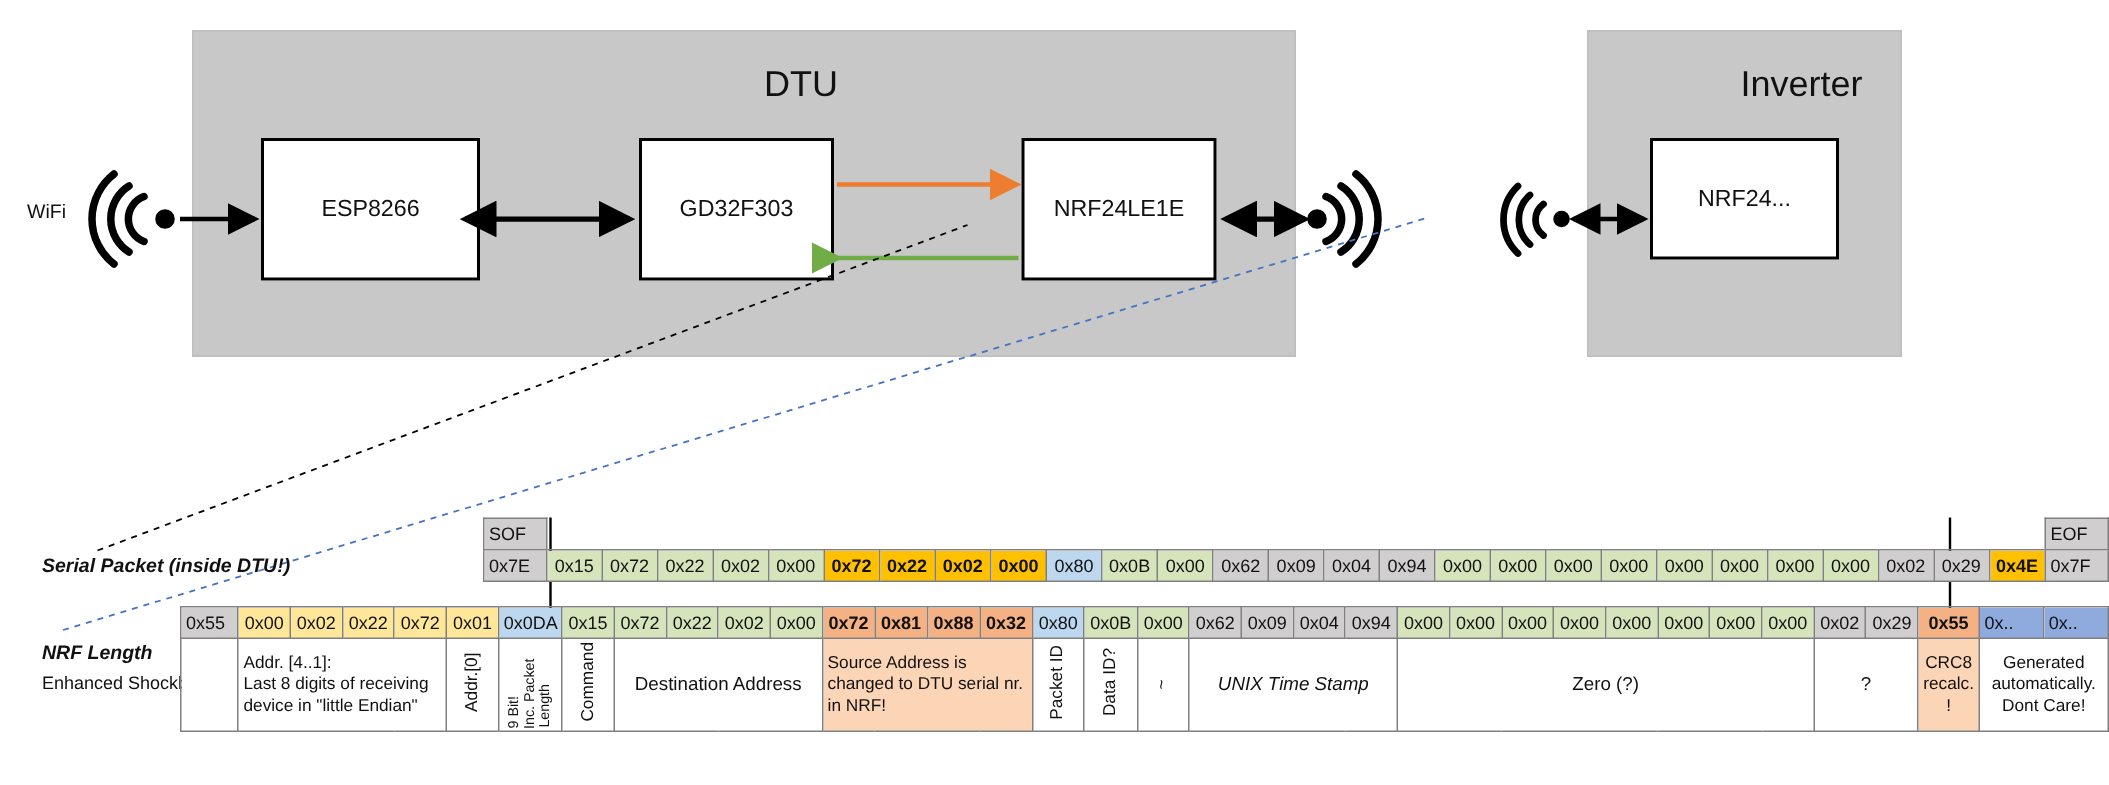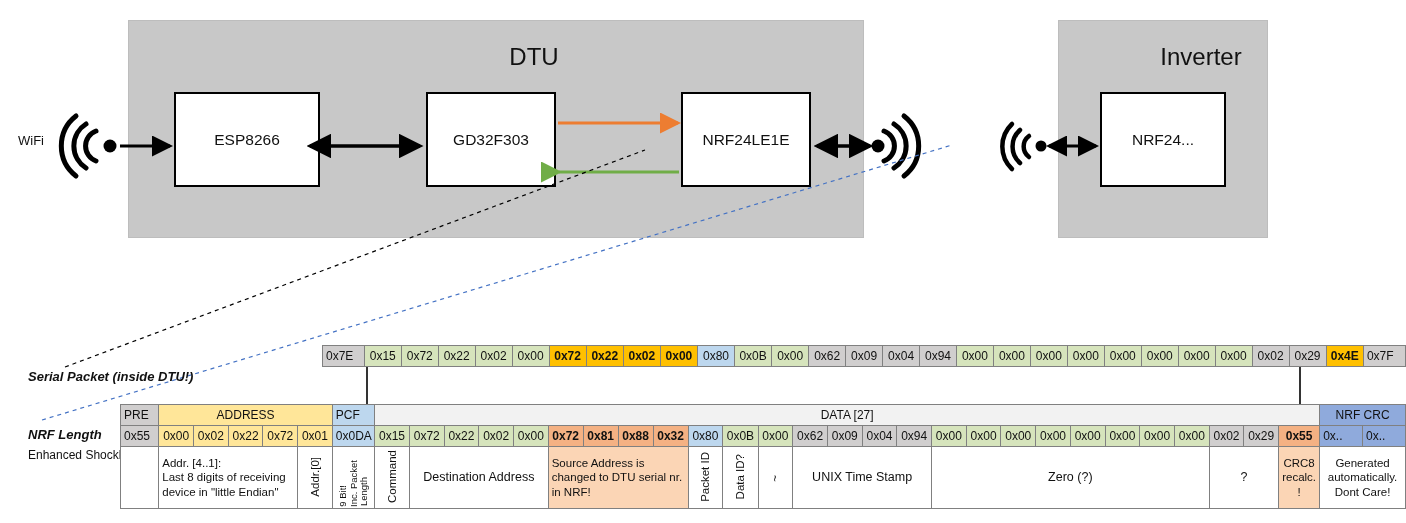--- a/index.html
+++ b/index.html
@@ -27,21 +27,21 @@
     text-align:center;font-size:24px;color:#111;padding-left:38px;
   }
   .chip{
     position:absolute;background:#ffffff;border:2.5px solid #000;
     box-sizing:border-box;display:flex;align-items:center;justify-content:center;
     font-size:15.5px;color:#111;
   }
   #chip-esp{left:174px;top:92px;width:146px;height:95px;}
   #chip-gd32{left:426px;top:92px;width:130px;height:95px;}
   #chip-nrf24le1e{left:681px;top:92px;width:130px;height:95px;}
-  #chip-nrf24{left:1100px;top:92px;width:126px;height:95px;}
+  #chip-nrf24{left:1100px;top:92px;width:126px;height:81px;}
 
   .wifi-label{position:absolute;font-size:13px;color:#111;}
 
   
   #diagram-svg{position:absolute;left:0;top:0;width:1406px;height:523px;pointer-events:none;}
 
   
   .row-label{
     position:absolute;font-style:italic;font-weight:bold;font-size:13px;
     white-space:nowrap;color:#111;
@@ -163,20 +163,27 @@
     <line x1="1300" y1="345" x2="1300" y2="425" stroke="#000" stroke-width="1.6"></line>
   </svg>
 
   <div class="row-label" style="left:28px;top:369px;">Serial Packet (inside DTU!)</div>
   <div class="row-label" style="left:28px;top:427px;">NRF Length</div>
   <div class="plain-label" style="left:28px;top:448px;">Enhanced Shockburst</div>
 
   <table class="tbl" id="serial-tbl" style="left:322px;top:345px;">
     <colgroup id="serial-cols"></colgroup>
     <tbody>
+      <tr>
+        <td class="gray lft" style="width: 45px;">SOF</td>
+
+        <td class="nb" id="serial-hdr-spacer" colspan="27" style="width: 1080px;"></td>
+        <td class="gray lft" style="width: 45px;">EOF</td>
+
+      </tr>
       <tr id="serial-value-row">
           <td class="gray lft" style="width: 45px;">0x7E</td>
           <td class="green" style="width: 40px;">0x15</td>
           <td class="green" style="width: 40px;">0x72</td>
           <td class="green" style="width: 40px;">0x22</td>
           <td class="green" style="width: 40px;">0x02</td>
           <td class="green" style="width: 40px;">0x00</td>
           <td class="yellow" style="width: 40px;">0x72</td>
           <td class="yellow" style="width: 40px;">0x22</td>
           <td class="yellow" style="width: 40px;">0x02</td>
@@ -199,27 +206,20 @@
           <td class="gray" style="width: 40px;">0x02</td>
           <td class="gray" style="width: 40px;">0x29</td>
           <td class="yellow" style="width: 40px; margin-top: 20px;">0x4E</td>
           <td class="gray lft" style="width: 45px;">0x7F</td>
         </tr>
     </tbody>
   </table>
 
   <table class="tbl" id="nrf-tbl" style="left: 120px; top: 404px; border-collapse: collapse;">
     <tbody>
-      <tr id="nrf-header-row">
-          <td class="gray lft" style="width: 44px;">PRE</td>
-          <td class="lyellow" colspan="5" style="width: 200px;">ADDRESS</td>
-          <td class="blue lft" style="width: 44px;">PCF</td>
-          <td class="lgray" colspan="27" style="width: 1080px;">DATA [27]</td>
-          <td class="dblue" colspan="2" style="width: 92px;">NRF CRC</td>
-        </tr>
       <tr id="nrf-value-row">
           <td class="gray lft" style="width: 44px;">0x55</td>
           <td class="lyellow" style="width: 40px;">0x00</td>
           <td class="lyellow" style="width: 40px;">0x02</td>
           <td class="lyellow" style="width: 40px;">0x22</td>
           <td class="lyellow" style="width: 40px;">0x72</td>
           <td class="lyellow" style="width: 40px;">0x01</td>
           <td class="blue lft" style="width: 44px;">0x0DA</td>
           <td class="green" style="width: 40px;">0x15</td>
           <td class="green" style="width: 40px;">0x72</td>
@@ -271,21 +271,21 @@
           <td class="white" colspan="1" style="width: 40px;"><span class="vert">Command</span></td>
           <td class="white" colspan="4" style="width: 160px;">
             <span class="desc-ctr" style="font-size: 12.5px;">Destination Address</span>
           </td>
           <td class="lorange" colspan="4" style="width: 160px;">
             <span class="desc-wrap">Source Address is changed to DTU serial nr. in NRF!</span>
           </td>
           <td class="white" colspan="1" style="width: 40px;"><span class="vert">Packet ID</span></td>
           <td class="white" colspan="1" style="width: 40px;"><span class="vert">Data ID?</span></td>
           <td class="white" colspan="1" style="width: 40px;"><span class="vert">~</span></td>
-          <td class="white" colspan="4" style="width: 160px;">
+          <td class="white" colspan="4" style="width: 160px; font-style: italic;">
             <span class="desc-ctr" style="font-size: 12.5px;">UNIX Time Stamp</span>
           </td>
           <td class="white" colspan="8" style="width: 320px;">
             <span class="desc-ctr" style="font-size: 12.5px;">Zero (?)</span>
           </td>
           <td class="white" colspan="2" style="width: 80px;">
             <span class="desc-ctr" style="font-size: 12.5px;">?</span>
           </td>
           <td class="lorange" colspan="1" style="width: 40px;">
             <span class="desc-ctr">

